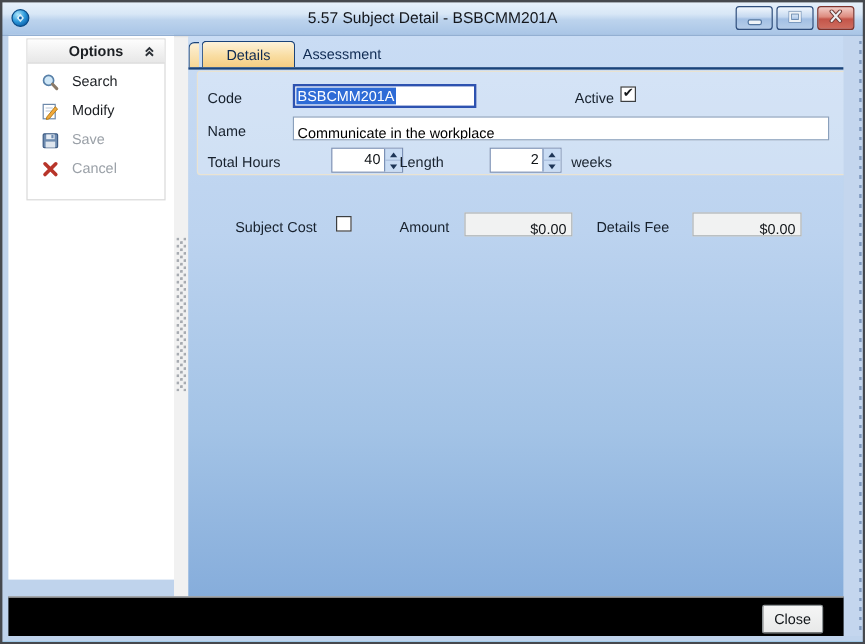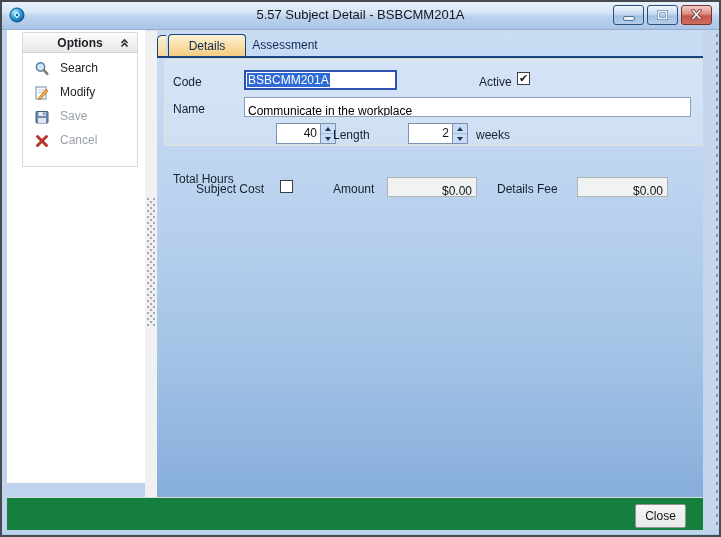--- a/index.html
+++ b/index.html
@@ -83,21 +83,21 @@
   .spin-btn.up::after{content:"";border-left:3.5px solid transparent;border-right:3.5px solid transparent;
     border-bottom:4px solid #1d3557;}
   .spin-btn.down::after{content:"";border-left:3.5px solid transparent;border-right:3.5px solid transparent;
     border-top:4px solid #1d3557;}
 
   fieldset.billing{position:absolute;left:7px;top:126px;width:533px;height:55px;margin:0;
     border:1px solid #e9e3d2;border-radius:3px;padding:0;}
   fieldset.billing legend{font-size:12px;color:#17212d;margin-left:6px;padding:0 3px;}
 
   
-  .footer{position:absolute;left:7px;top:497px;width:696px;height:33px;background:#15803d;border-top:1px solid #d9dbdd;}
+  .footer{position:absolute;left:7px;top:497px;width:696px;height:33px;background:#000000;border-top:1px solid #d9dbdd;}
   .close-button{position:absolute;right:17px;top:6px;width:51px;height:24px;
     background:linear-gradient(180deg,#f5f5f5,#e8e9e9);border:1px solid #8f9597;border-radius:2px;
     font-size:12px;color:#101418;display:flex;align-items:center;justify-content:center;cursor:default;
     font-family:"Liberation Sans",sans-serif;}
 </style>
 </head>
 <body>
 
 <div class="window">
 
@@ -215,21 +215,21 @@
     <div class="flabel" style="left:16px;top:45px;">Code</div>
     <div class="textbox focused" style="left:87px;top:40px;width:153px;">
       <span class="selection">BSBCMM201A</span>
     </div>
     <div class="flabel" style="left:310px;top:45px;margin-left:12px;">Active</div>
     <div class="checkbox checked" style="left:360px;top:42px;"></div>
 
     <div class="flabel" style="left:16px;top:72px;">Name</div>
     <div class="textbox" style="left:87px;top:67px;width:447px;">Communicate in the workplace</div>
 
-    <div class="flabel" style="left:16px;top:98px;margin-top:44px;">Total Hours</div>
+    <div class="flabel" style="left:16px;top:98px;">Total Hours</div>
     <div class="spinner" style="left:90px;top:93px;margin-left:29px;">
       <div class="value">40</div>
       <div class="btns">
         <div class="spin-btn up"></div>
         <div class="spin-btn down"></div>
       </div>
     </div>
     <div class="flabel" style="left:176px;top:98px;">Length</div>
     <div class="spinner" style="left:251px;top:93px;">
       <div class="value">2</div>

